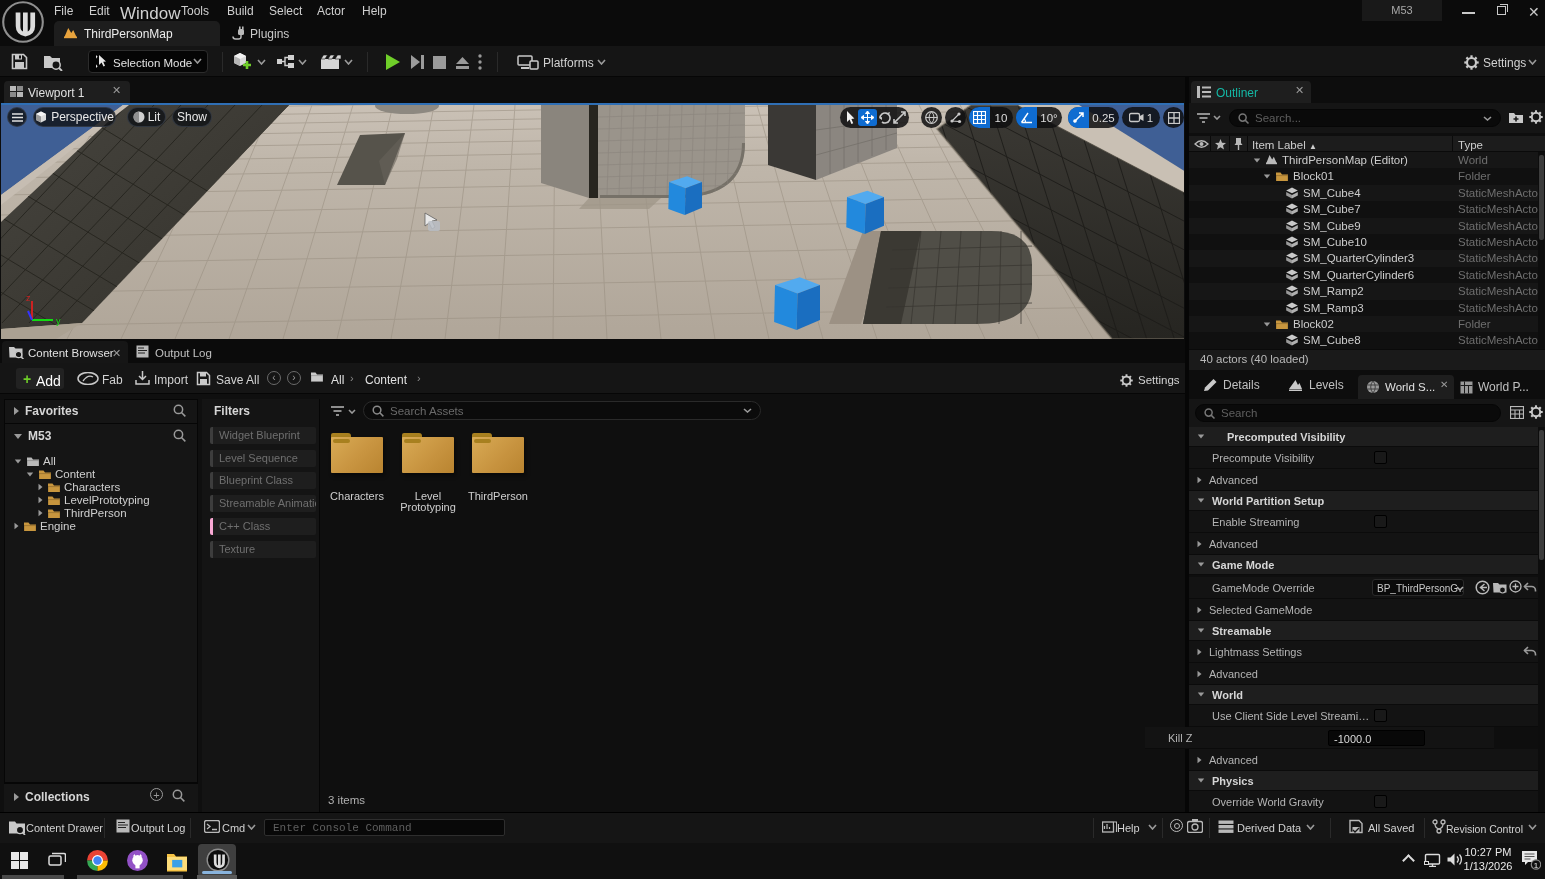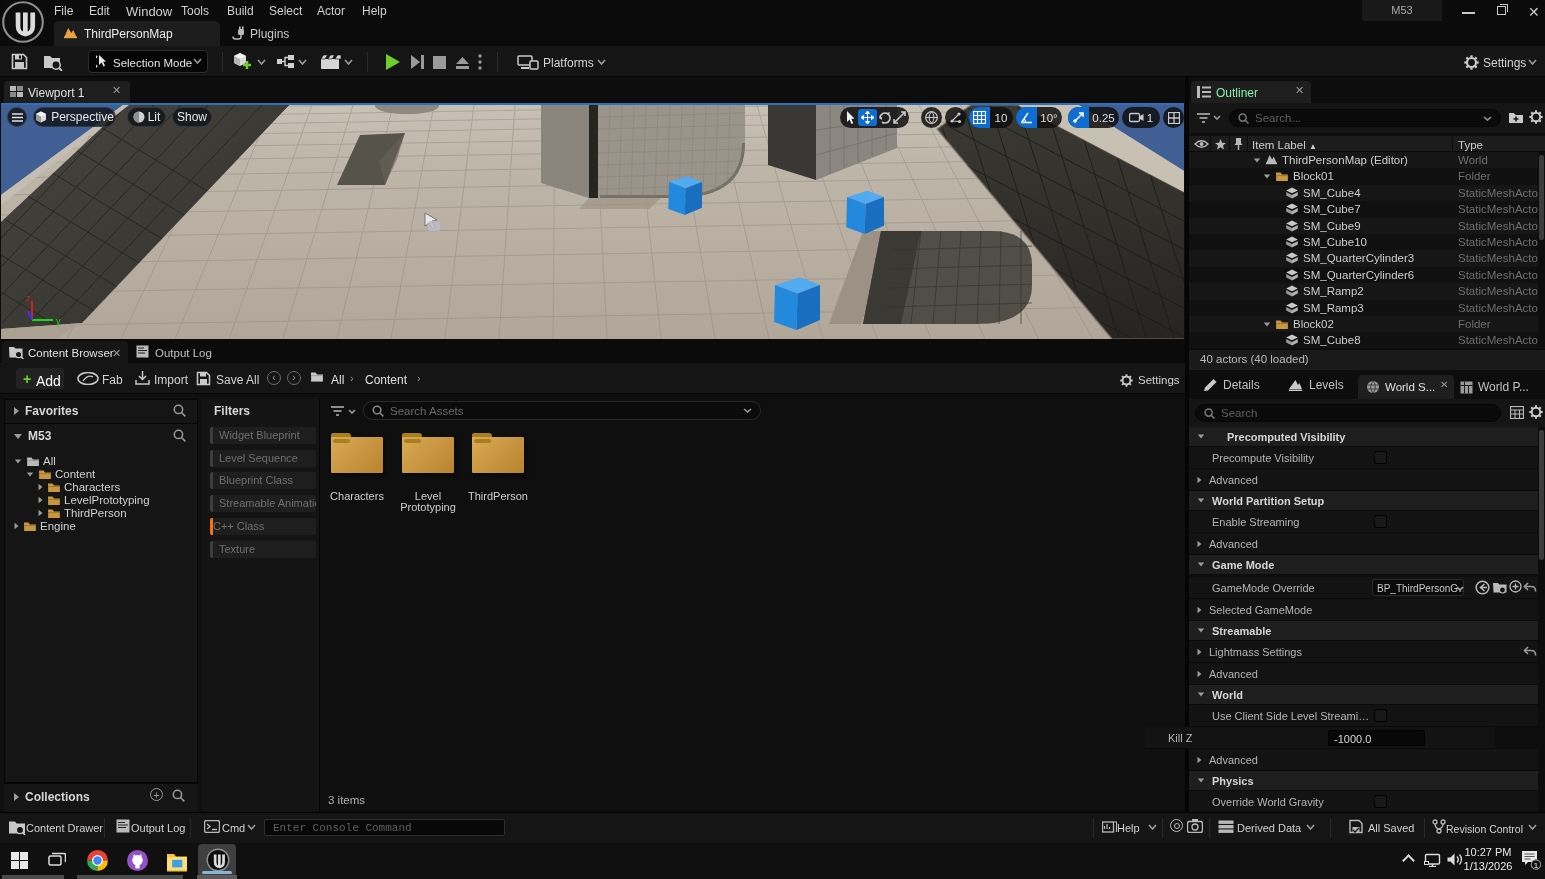--- a/index.html
+++ b/index.html
@@ -10,21 +10,21 @@
 .vtb{border-radius:11px;background:rgba(14,14,15,0.85);color:#dcdcdc;display:flex;align-items:center;font-size:12px}
 .cat{background:#1e1e1e;font-weight:bold;color:#d6d6d6;font-size:11px;display:flex;align-items:center;border-bottom:1px solid #0b0b0b}
 .prow{background:#131313;color:#b4b4b4;font-size:11px;display:flex;align-items:center;border-bottom:1px solid #0b0b0b}
 .cbx{width:13px;height:13px;background:#191919;border:1px solid #000;border-radius:2px}
 .tri-d{width:0;height:0;border-left:4px solid transparent;border-right:4px solid transparent;border-top:5px solid #9a9a9a}
 .tri-r{width:0;height:0;border-top:4px solid transparent;border-bottom:4px solid transparent;border-left:5px solid #9a9a9a}
 </style></head><body>
 <div class="abs" style="left:0;top:0;width:1545px;height:21px;background:#0b0b0b"></div>
 <div class="abs" style="left:54px;top:4px;font-size:12px;color:#cfcfcf">File</div>
 <div class="abs" style="left:89px;top:4px;font-size:12px;color:#cfcfcf">Edit</div>
-<div class="abs" style="left:126px;top:4px;font-size:13px;color:#cfcfcf">Window</div>
+<div class="abs" style="left:120px;top:4px;font-size:17px;color:#cfcfcf">Window</div>
 <div class="abs" style="left:181px;top:4px;font-size:12px;color:#cfcfcf">Tools</div>
 <div class="abs" style="left:227px;top:4px;font-size:12px;color:#cfcfcf">Build</div>
 <div class="abs" style="left:269px;top:4px;font-size:12px;color:#cfcfcf">Select</div>
 <div class="abs" style="left:317px;top:4px;font-size:12px;color:#cfcfcf">Actor</div>
 <div class="abs" style="left:362px;top:4px;font-size:12px;color:#cfcfcf">Help</div>
 <div class="abs" style="left:1362px;top:0;width:80px;height:21px;background:#191919;color:#a8a8a8;font-size:11px;text-align:center;line-height:21px">M53</div>
 <div class="abs" style="left:1462px;top:12px;width:13px;height:2px;background:#c9c9c9"></div>
 <div class="abs" style="left:1497px;top:6px;width:9px;height:9px;border:1.5px solid #c9c9c9"></div>
 <div class="abs" style="left:1500px;top:4px;width:8px;height:8px;border-top:1.5px solid #c9c9c9;border-right:1.5px solid #c9c9c9"></div>
 <div class="abs" style="left:1528px;top:4px;font-size:14px;color:#c9c9c9">✕</div>
@@ -652,21 +652,21 @@
       <circle cx="5.46" cy="5.46" r="4.16" fill="none" stroke="#9a9a9a" stroke-width="1.5"></circle>
       <line x1="8.450000000000001" y1="8.450000000000001" x2="12.35" y2="12.35" stroke="#9a9a9a" stroke-width="1.5"></line>
     </svg>
   </div>
 <div class="abs" style="left:202px;top:399px;width:118px;height:413px;background:#141414;border-right:1px solid #060606"></div>
 <div class="abs" style="left:214px;top:404px;font-size:12px;font-weight:bold;color:#d6d6d6">Filters</div>
 <div class="abs" style="left:210px;top:427px;width:106px;height:17px;background:#1e1e1e;border-left:3px solid #3d3d3d;border-radius:2px;font-size:11px;color:#6f6f6f;line-height:17px;padding-left:6px;white-space:nowrap;overflow:hidden">Widget Blueprint</div>
 <div class="abs" style="left:210px;top:449.7px;width:106px;height:17px;background:#1e1e1e;border-left:3px solid #3d3d3d;border-radius:2px;font-size:11px;color:#6f6f6f;line-height:17px;padding-left:6px;white-space:nowrap;overflow:hidden">Level Sequence</div>
 <div class="abs" style="left:210px;top:472.4px;width:106px;height:17px;background:#1e1e1e;border-left:3px solid #3d3d3d;border-radius:2px;font-size:11px;color:#6f6f6f;line-height:17px;padding-left:6px;white-space:nowrap;overflow:hidden">Blueprint Class</div>
 <div class="abs" style="left:210px;top:495.09999999999997px;width:106px;height:17px;background:#1e1e1e;border-left:3px solid #3d3d3d;border-radius:2px;font-size:11px;color:#6f6f6f;line-height:17px;padding-left:6px;white-space:nowrap;overflow:hidden">Streamable Animatic</div>
-<div class="abs" style="left:210px;top:517.8px;width:106px;height:17px;background:#1e1e1e;border-left:3px solid #f97316;border-radius:2px;font-size:11px;color:#6f6f6f;line-height:17px;white-space:nowrap;overflow:hidden">C++ Class</div>
+<div class="abs" style="left:210px;top:517.8px;width:106px;height:17px;background:#1e1e1e;border-left:3px solid #f9a8d4;border-radius:2px;font-size:11px;color:#6f6f6f;line-height:17px;padding-left:6px;white-space:nowrap;overflow:hidden">C++ Class</div>
 <div class="abs" style="left:210px;top:540.5px;width:106px;height:17px;background:#1e1e1e;border-left:3px solid #3d3d3d;border-radius:2px;font-size:11px;color:#6f6f6f;line-height:17px;padding-left:6px;white-space:nowrap;overflow:hidden">Texture</div>
 <div class="abs" style="left:331px;top:406px">
     <svg width="13" height="10" viewBox="0 0 13 10" style="">
       <path d="M0 1 h13 M2.5 5 h8 M5 9 h3" stroke="#b9b9b9" stroke-width="1.6"></path>
     </svg>
   </div>
 <div class="abs" style="left:348px;top:409px">
     <svg width="8" height="5" viewBox="0 0 8 5" style="">
       <path d="M1 1 L4.0 4 L7 1" fill="none" stroke="#9a9a9a" stroke-width="1.6"></path>
     </svg>
@@ -707,21 +707,21 @@
 <div class="abs" style="left:1189px;top:77px;width:356px;height:26px;background:#0d0d0d"></div>
 <div class="abs" style="left:1191px;top:81px;width:120px;height:22px;background:#1e1e1e;border-radius:4px 4px 0 0"></div>
 <div class="abs" style="left:1197px;top:86px">
     <svg width="14" height="12" viewBox="0 0 14 12" style="">
       <rect x="0" y="0" width="3" height="12" fill="#b9b9b9"></rect>
       <rect x="5" y="0.5" width="9" height="2" fill="#b9b9b9"></rect>
       <rect x="5" y="5" width="9" height="2" fill="#b9b9b9"></rect>
       <rect x="5" y="9.5" width="9" height="2" fill="#b9b9b9"></rect>
     </svg>
   </div>
-<div class="abs" style="left:1216px;top:86px;font-size:12px;color:#86efac">Outliner</div>
+<div class="abs" style="left:1216px;top:86px;font-size:12px;color:#14b8a6">Outliner</div>
 <div class="abs" style="left:1295px;top:84px;font-size:11px;color:#9a9a9a">✕</div>
 <div class="abs" style="left:1189px;top:103px;width:356px;height:30px;background:#151515"></div>
 <div class="abs" style="left:1197px;top:113px">
     <svg width="13" height="10" viewBox="0 0 13 10" style="">
       <path d="M0 1 h13 M2.5 5 h8 M5 9 h3" stroke="#b9b9b9" stroke-width="1.6"></path>
     </svg>
   </div>
 <div class="abs" style="left:1213px;top:115px">
     <svg width="8" height="5" viewBox="0 0 8 5" style="">
       <path d="M1 1 L4.0 4 L7 1" fill="none" stroke="#9a9a9a" stroke-width="1.6"></path>

